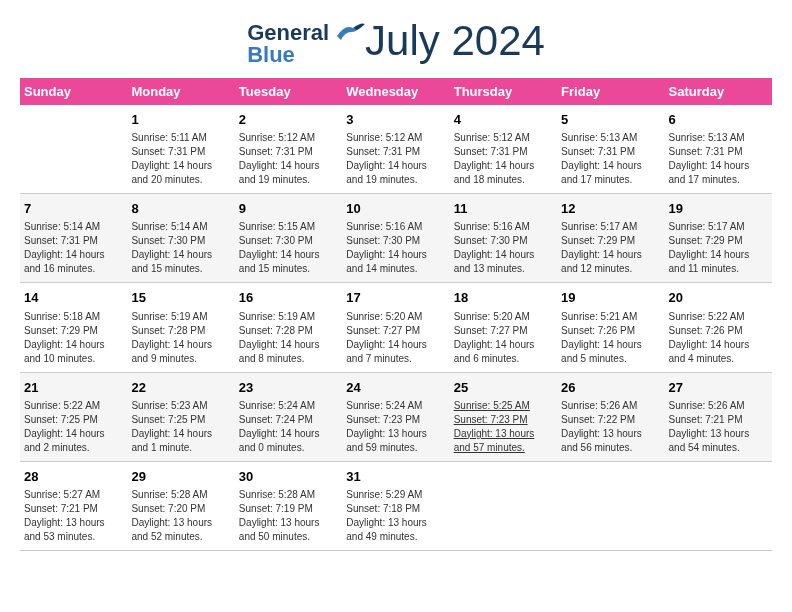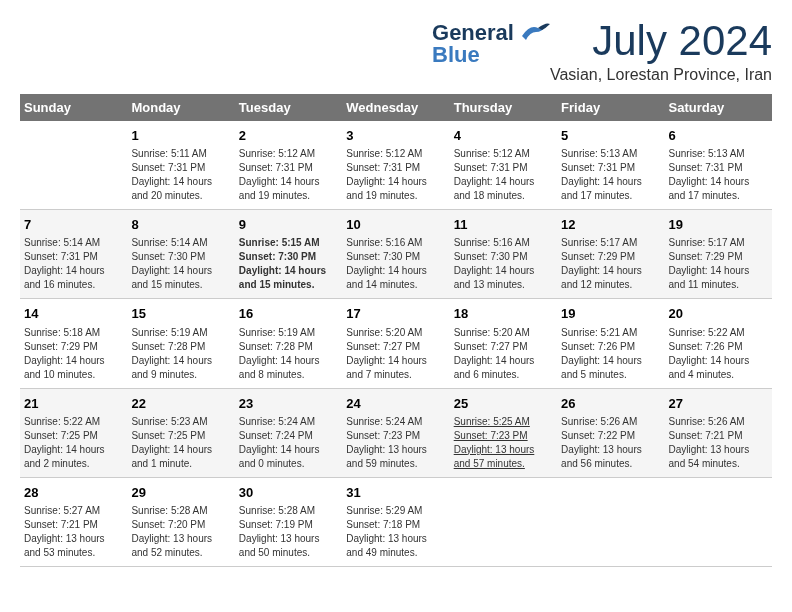--- a/index.html
+++ b/index.html
@@ -5,21 +5,21 @@
     * { box-sizing: border-box; margin: 0; padding: 0; }
     body {
       font-family: Arial, sans-serif;
       background: #fff;
       width: 792px;
       min-height: 612px;
       padding: 20px;
     }
     .header-area {
       display: flex;
-      justify-content: flex-end;
+      justify-content: center;
       align-items: flex-start;
       margin-bottom: 10px;
     }
     .logo {
       display: flex;
       flex-direction: column;
       align-items: flex-start;
     }
     .logo-row {
       display: flex;
@@ -39,21 +39,21 @@
       font-size: 16px;
       color: #333;
       margin-top: 4px;
     }
     table {
       width: 100%;
       border-collapse: collapse;
       font-size: 11px;
     }
     thead tr th {
-      background-color: #737373;
+      background-color: #ec4899;
       color: white;
       padding: 6px 4px;
       text-align: left;
       font-size: 13px;
       font-weight: bold;
     }
     tbody tr {
       border-bottom: 1px solid #ccc;
     }
     tbody tr:nth-child(even) {
@@ -85,21 +85,20 @@
       <span style="font-size:22px;font-weight:bold;color:#1a3a5c;">General</span>
       <svg width="32" height="22" viewBox="0 0 32 22">
         <path d="M4 14 Q12 2 20 6 Q24 8 28 4 Q24 10 18 10 Q12 10 8 18 Z" fill="#3a7abf"></path>
         <path d="M20 6 Q28 0 32 2 Q28 6 24 8 Z" fill="#1a3a5c"></path>
       </svg>
     </div>
     <span style="font-size:22px;font-weight:bold;color:#3a7abf;margin-top:-4px;">Blue</span>
   </div>
   <div class="title-area">
     <div class="month-title">July 2024</div>
-    <div class="location-title">Vasian, Lorestan Province, Iran</div>
   </div>
 </div>
 
 <table>
   <thead>
     <tr>
       <th>Sunday</th>
       <th>Monday</th>
       <th>Tuesday</th>
       <th>Wednesday</th>
@@ -164,21 +163,21 @@
         </td>
         <td>
           <span class="day-number">8</span>
           <div class="day-info" style="white-space: pre-line;">Sunrise: 5:14 AM
 Sunset: 7:30 PM
 Daylight: 14 hours
 and 15 minutes.</div>
         </td>
         <td>
           <span class="day-number">9</span>
-          <div class="day-info" style="white-space: pre-line; font-weight: bold;">Sunrise: 5:15 AM
+          <div class="day-info" style="white-space: pre-line;">Sunrise: 5:15 AM
 Sunset: 7:30 PM
 Daylight: 14 hours
 and 15 minutes.</div>
         </td>
         <td>
           <span class="day-number">10</span>
           <div class="day-info" style="white-space: pre-line;">Sunrise: 5:16 AM
 Sunset: 7:30 PM
 Daylight: 14 hours
 and 14 minutes.</div>

